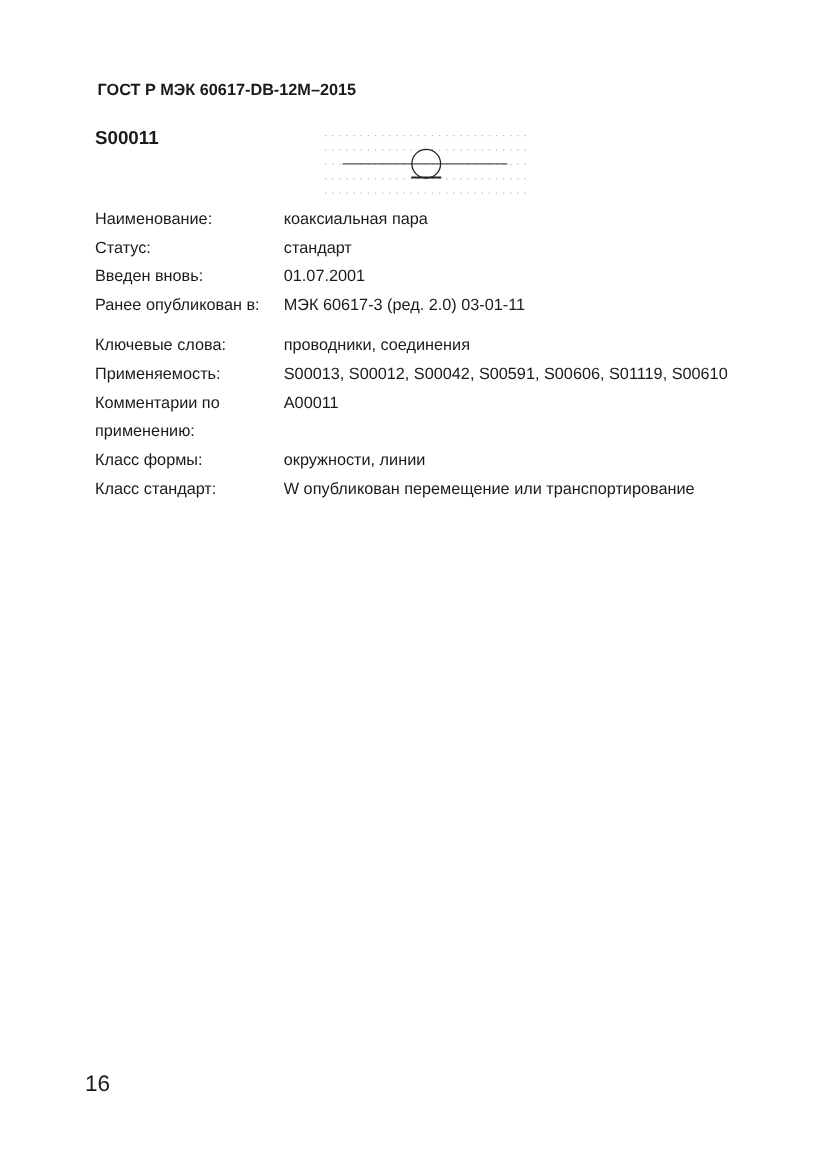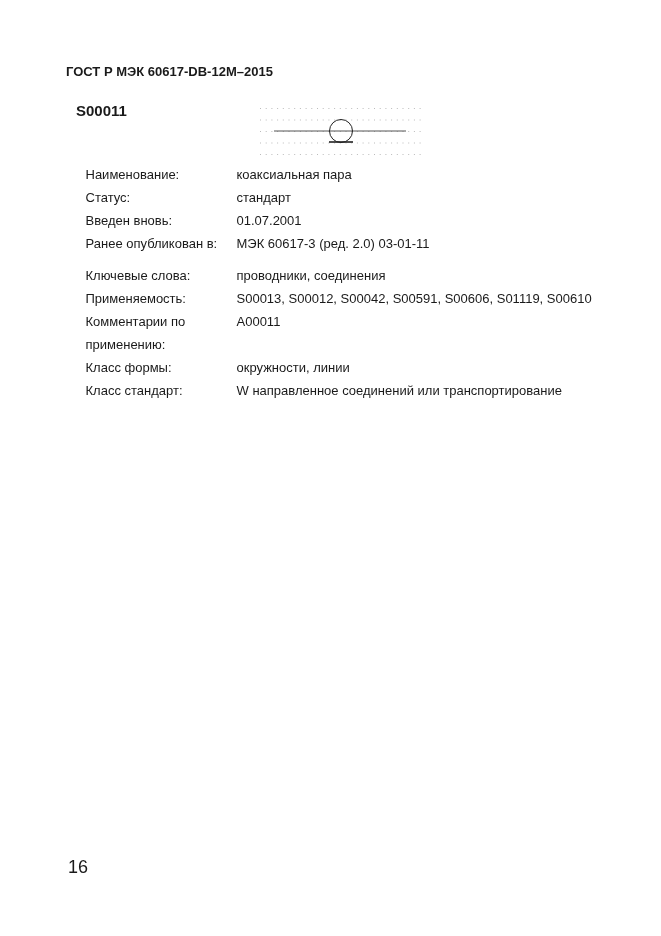--- a/index.html
+++ b/index.html
@@ -1,22 +1,22 @@
 <!DOCTYPE html>
 <html><head>
 <meta charset="utf-8">
 <style>
   html, body { margin: 0; padding: 0; background: #ffffff; }
   body { width: 661px; height: 936px; position: relative; overflow: hidden;
          font-family: "Liberation Sans", sans-serif; color: #1a1a1a; }
-  .std-header { position: absolute; left: 66px; top: 64px; font-size: 13px; font-weight: bold; }
+  .std-header { position: absolute; left: 78px; top: 64px; font-size: 13px; font-weight: bold; }
   .sym-id { position: absolute; left: 76px; top: 102px; font-size: 15px; font-weight: bold; }
   .symbol { position: absolute; left: 252px; top: 100px; width: 176px; height: 62px; }
   .props { position: absolute; left: 76px; top: 163px; width: 540px; font-size: 13px; }
-  .row { display: flex; line-height: 23px; justify-content: center; }
+  .row { display: flex; line-height: 23px; }
   .row .lbl { width: 151px; flex: none; }
   .row .val { width: 370px; }
   .gap { height: 9px; }
   .page-num { position: absolute; left: 68px; top: 857px; font-size: 18px; }
 </style>
 </head>
 <body>
 
 <div class="std-header">ГОСТ Р МЭК 60617-DB-12M–2015</div>
 
@@ -206,17 +206,17 @@
   <div class="row">
       <span class="lbl">Комментарии по применению:</span>
       <span class="val">A00011</span>
     </div>
   <div class="row">
       <span class="lbl">Класс формы:</span>
       <span class="val">окружности, линии</span>
     </div>
   <div class="row">
       <span class="lbl">Класс стандарт:</span>
-      <span class="val">W направленное соединений или транспортирование</span>
+      <span class="val">W опубликован перемещение или транспортирование</span>
     </div>
 </div>
 
 <div class="page-num">16</div>
 
 </body></html>

